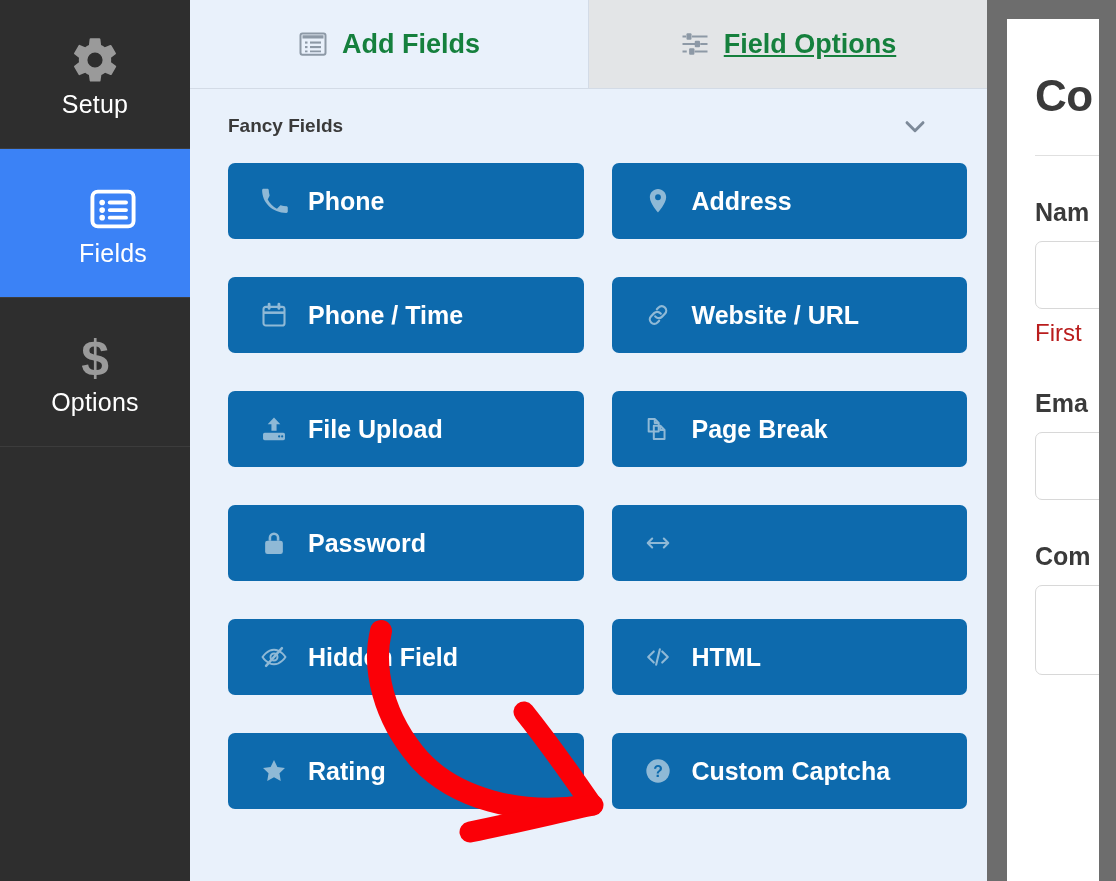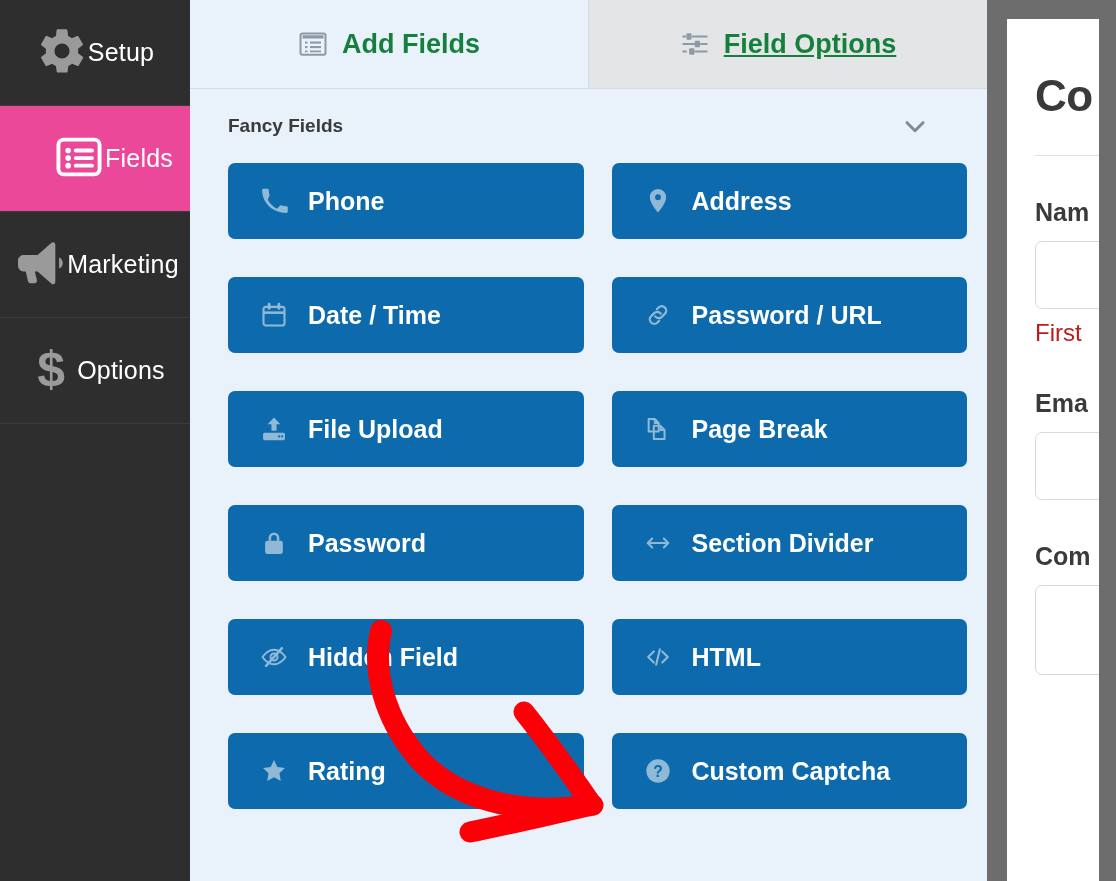--- a/index.html
+++ b/index.html
@@ -24,32 +24,32 @@
   .sidebar {
     position: absolute;
     left: 0; top: 0;
     width: 190px;
     height: 881px;
     background: #2e2e2e;
     box-sizing: border-box;
   }
   .sb-item {
     position: relative;
-    height: 106px;
-    box-sizing: border-box;
-    display: flex;
-    flex-direction: row;
+    height: 149px;
+    box-sizing: border-box;
+    display: flex;
+    flex-direction: column;
     align-items: center;
     justify-content: center;
     border-bottom: 1px solid #3c3c3c;
     color: #ffffff;
     cursor: pointer;
   }
   .sb-item.active {
-    background: #ec4899;
+    background: #3b82f6;
     padding-left: 36px;
   }
   .sb-icon {
     display: flex;
     align-items: center;
     justify-content: center;
     height: 56px;
     margin-bottom: 4px;
   }
   .sb-icon svg { display: block; }
@@ -237,29 +237,20 @@
           <circle cx="7" cy="16" r="1.3" fill="#ffffff" stroke="none"></circle>
           <line x1="10.5" y1="9" x2="18" y2="9" stroke-linecap="round"></line>
           <line x1="10.5" y1="12.5" x2="18" y2="12.5" stroke-linecap="round"></line>
           <line x1="10.5" y1="16" x2="18" y2="16" stroke-linecap="round"></line>
         </svg>
       </span>
       <span class="sb-label">Fields</span>
     </div>
 
 
-    <div class="sb-item">
-      <span class="sb-icon">
-        <svg width="56" height="56" viewBox="0 0 24 24" fill="#9a9a9a">
-          <path d="M18.5 3.2c-.4-.25-.9-.1-1.25.25L11.4 8.6H5.4C4.1 8.6 3 9.7 3 11v2.2c0 1.3 1.1 2.4 2.4 2.4h.9l1 4.2c.12.5.55.85 1.06.85h1.7c.72 0 1.24-.7 1.03-1.38L10.2 15.6h1.2l5.85 5.15c.35.35.85.5 1.25.25.38-.22.5-.65.5-1.1V4.3c0-.45-.12-.88-.5-1.1z"></path>
-          <path d="M20.6 9.6v4.8c.95-.35 1.6-1.3 1.6-2.4s-.65-2.05-1.6-2.4z"></path>
-        </svg>
-      </span>
-      <span class="sb-label">Marketing</span>
-    </div>
 
     <div class="sb-item">
       <span class="sb-icon">
         <svg width="52" height="52" viewBox="0 0 24 24" fill="#9a9a9a">
           <text x="12" y="20" font-family="Liberation Sans, sans-serif" font-size="23" font-weight="bold" text-anchor="middle">$</text>
         </svg>
       </span>
       <span class="sb-label">Options</span>
     </div>
 
@@ -333,31 +324,31 @@
 
       <div class="fbtn">
         <span class="fi">
           <svg width="28" height="28" viewBox="0 0 24 24" fill="none" stroke="currentColor" stroke-width="1.8">
             <rect x="3" y="5" width="18" height="16" rx="2"></rect>
             <line x1="3" y1="10" x2="21" y2="10" stroke-width="2.2"></line>
             <line x1="7.8" y1="2.6" x2="7.8" y2="6.4" stroke-linecap="round" stroke-width="2.4"></line>
             <line x1="16.2" y1="2.6" x2="16.2" y2="6.4" stroke-linecap="round" stroke-width="2.4"></line>
           </svg>
         </span>
-        <span class="flabel">Date / Time</span>
+        <span class="flabel">Phone / Time</span>
       </div>
 
       <div class="fbtn">
         <span class="fi">
           <svg width="28" height="28" viewBox="0 0 24 24" fill="none" stroke="currentColor" stroke-width="1.9" stroke-linecap="round">
             <path d="M9.6 13.2a3.8 3.8 0 0 0 5.7.4l2.6-2.6a3.8 3.8 0 0 0-5.4-5.4l-1.5 1.5"></path>
             <path d="M14.4 10.8a3.8 3.8 0 0 0-5.7-.4l-2.6 2.6a3.8 3.8 0 0 0 5.4 5.4l1.5-1.5"></path>
           </svg>
         </span>
-        <span class="flabel">Password / URL</span>
+        <span class="flabel">Website / URL</span>
       </div>
 
       <div class="fbtn">
         <span class="fi">
           <svg width="28" height="28" viewBox="0 0 24 24" fill="currentColor">
             <path d="M12 2.2 6.6 8h3.2v5.4h4.4V8h3.2z"></path>
             <rect x="2.6" y="15.2" width="18.8" height="6.4" rx="1.4"></rect>
             <circle cx="16.4" cy="18.4" r="0.95" fill="#0d6aad"></circle>
             <circle cx="19" cy="18.4" r="0.95" fill="#0d6aad"></circle>
           </svg>
@@ -388,21 +379,20 @@
       </div>
 
       <div class="fbtn">
         <span class="fi">
           <svg width="28" height="28" viewBox="0 0 24 24" fill="none" stroke="currentColor" stroke-width="1.8" stroke-linecap="round" stroke-linejoin="round">
             <line x1="3.5" y1="12" x2="20.5" y2="12"></line>
             <polyline points="7,8.2 3.2,12 7,15.8"></polyline>
             <polyline points="17,8.2 20.8,12 17,15.8"></polyline>
           </svg>
         </span>
-        <span class="flabel">Section Divider</span>
       </div>
 
       <div class="fbtn">
         <span class="fi">
           <svg width="28" height="28" viewBox="0 0 24 24" fill="none" stroke="currentColor" stroke-width="1.7" stroke-linecap="round">
             <path d="M2.2 12S6 5.8 12 5.8 21.8 12 21.8 12 18 18.2 12 18.2 2.2 12 2.2 12z"></path>
             <circle cx="12" cy="12" r="3"></circle>
             <line x1="5.2" y1="19.6" x2="18.8" y2="4.4" stroke-width="2.1"></line>
           </svg>
         </span>

